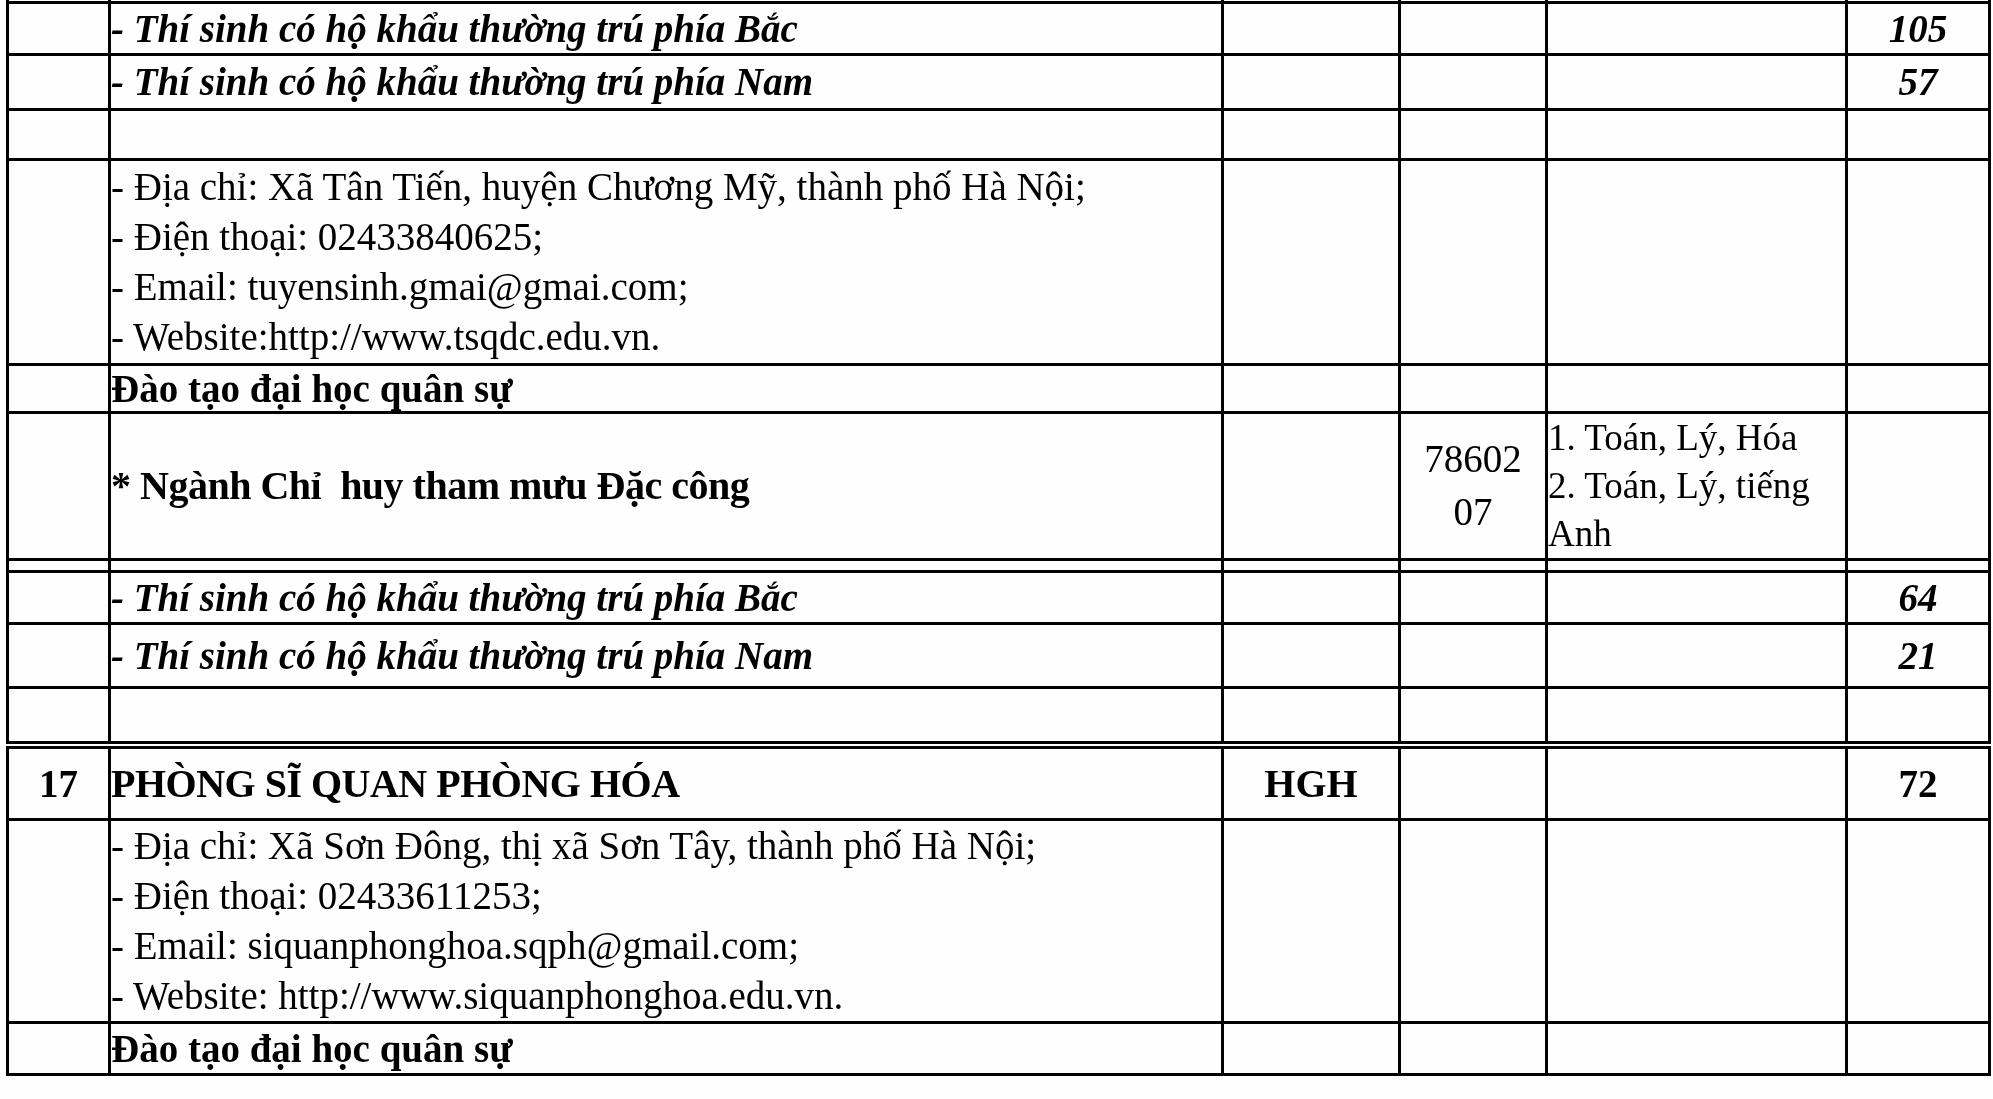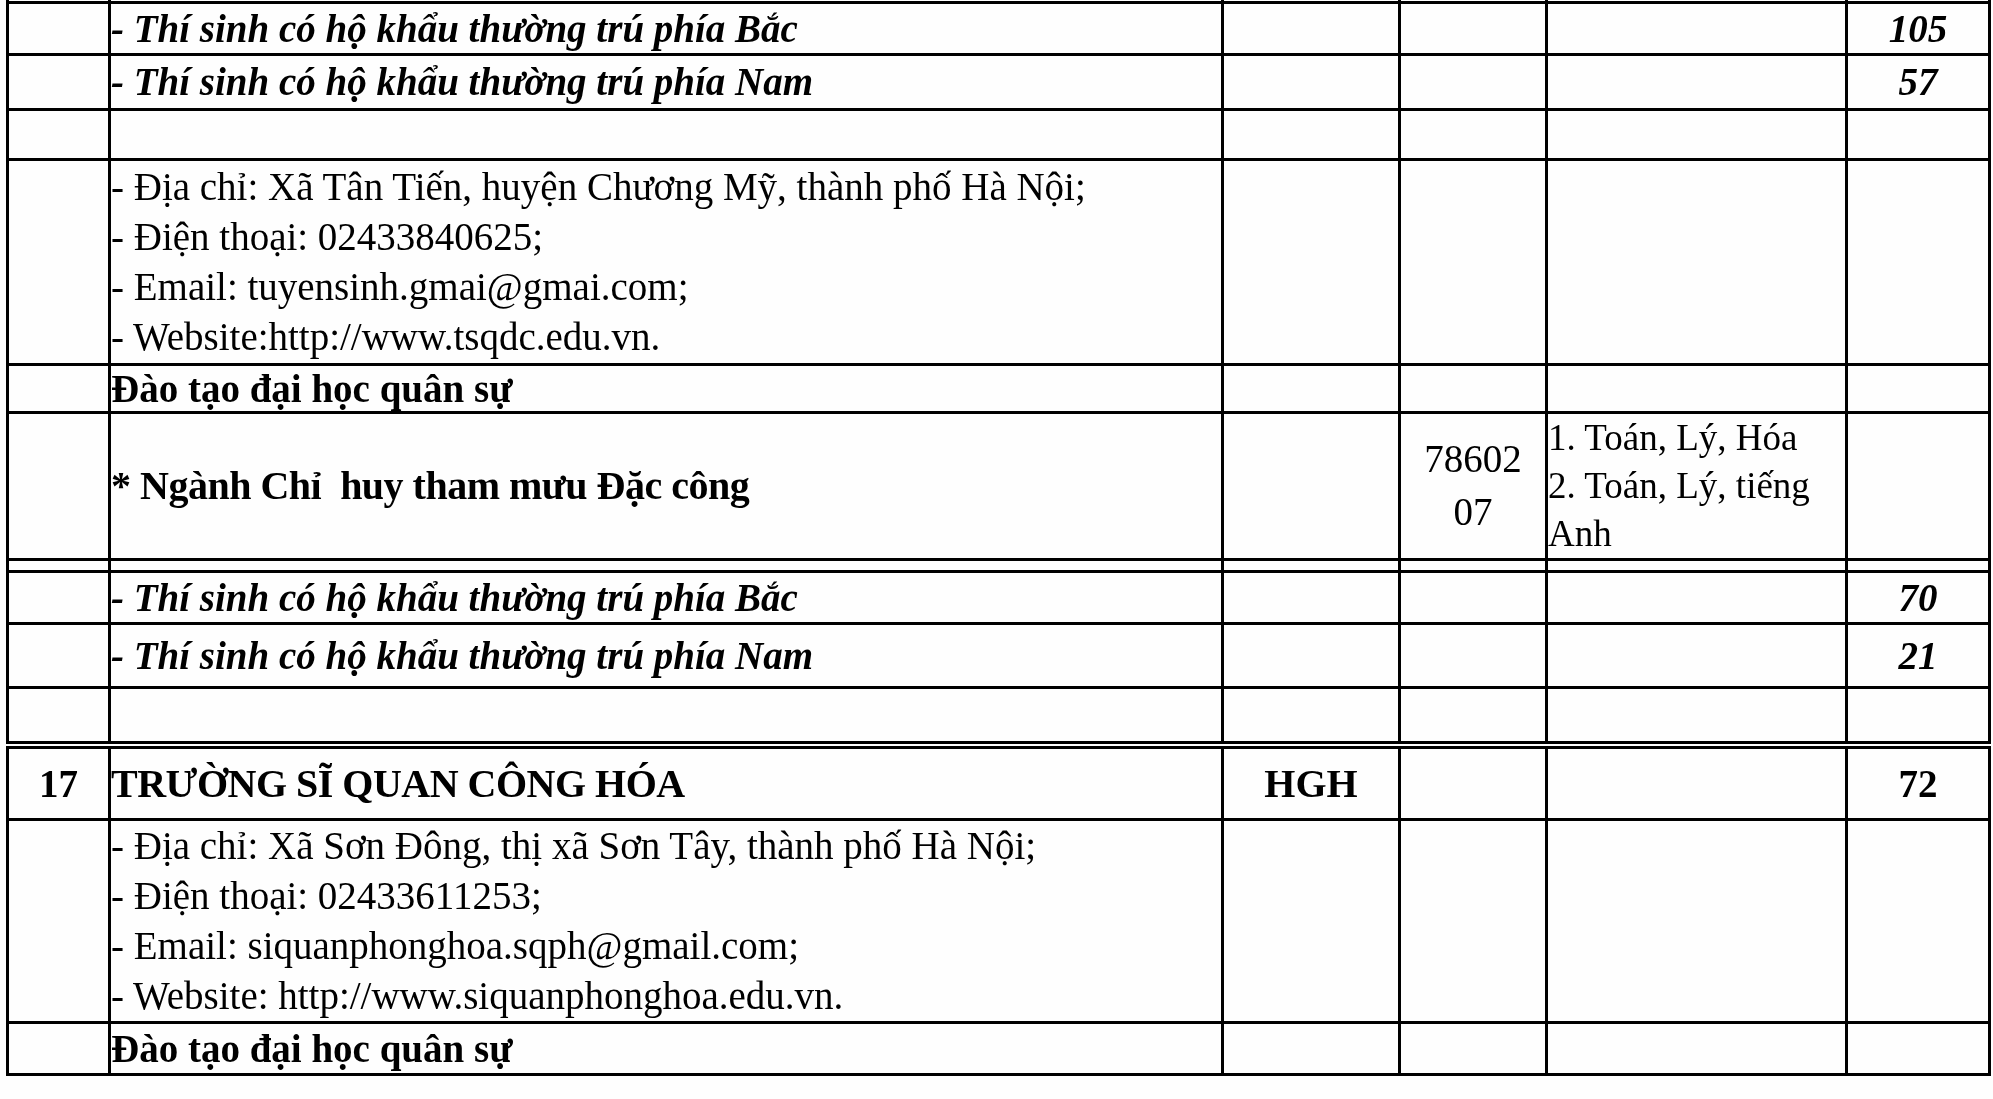--- a/index.html
+++ b/index.html
@@ -137,21 +137,21 @@
       <td></td>
       <td></td>
     </tr>
 
     <tr style="height:52px">
       <td></td>
       <td class="c-name cand">- Thí sinh có hộ khẩu thường trú phía Bắc</td>
       <td></td>
       <td></td>
       <td></td>
-      <td class="c-quota it">70</td>
+      <td class="c-quota it">64</td>
     </tr>
 
     <tr style="height:64px">
       <td></td>
       <td class="c-name cand">- Thí sinh có hộ khẩu thường trú phía Nam</td>
       <td></td>
       <td></td>
       <td></td>
       <td class="c-quota it">21</td>
     </tr>
@@ -160,21 +160,21 @@
       <td></td>
       <td></td>
       <td></td>
       <td></td>
       <td></td>
       <td></td>
     </tr>
 
     <tr class="sep-double" style="height:74px">
       <td class="c-stt">17</td>
-      <td class="c-name school">TRƯỜNG SĨ QUAN CÔNG HÓA</td>
+      <td class="c-name school">PHÒNG SĨ QUAN PHÒNG HÓA</td>
       <td class="c-code">HGH</td>
       <td></td>
       <td></td>
       <td class="c-quota">72</td>
     </tr>
 
     <tr style="height:168px">
       <td></td>
       <td class="info">
         <div>- Địa chỉ: Xã Sơn Đông, thị xã Sơn Tây, thành phố Hà Nội;</div>

